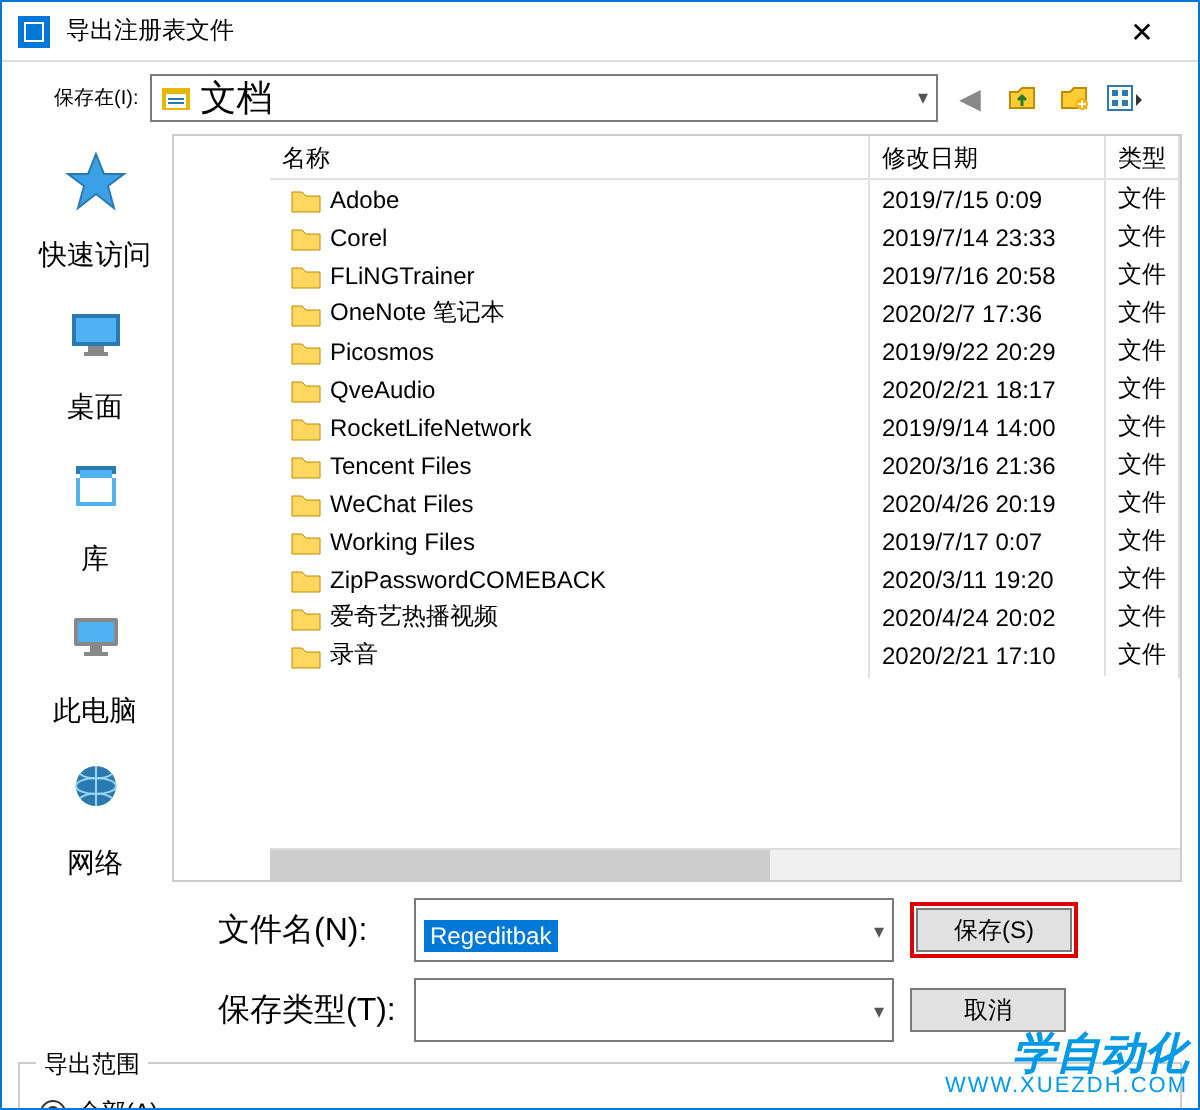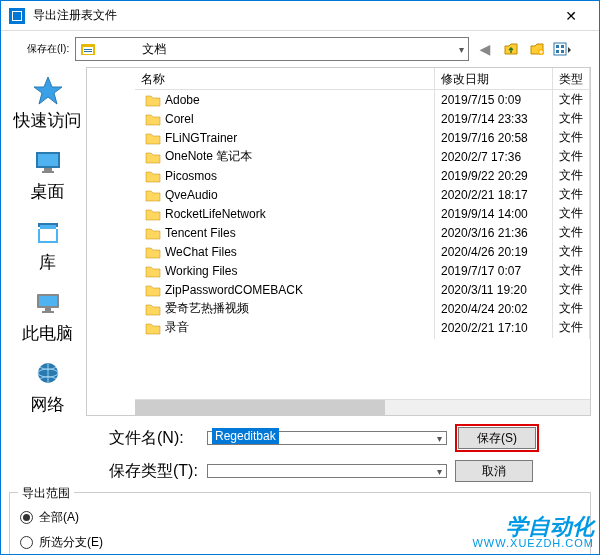--- a/index.html
+++ b/index.html
@@ -7,45 +7,45 @@
 .titlebar { height: 30px; display: flex; align-items: center; padding: 0 8px; border-bottom: 1px solid #ddd; }
 .titlebar-icon { width: 16px; height: 16px; background: #0078d7; margin-right: 8px; position: relative; }
 .titlebar-icon::before { content: ""; position: absolute; inset: 3px; border: 1px solid #fff; }
 .titlebar-title { flex: 1; font-size: 12px; }
 .titlebar-close { width: 40px; height: 30px; display: flex; align-items: center; justify-content: center; font-size: 14px; cursor: pointer; }
 .content { flex: 1; display: flex; flex-direction: column; padding: 6px 8px 0; }
 .lookin-row { display: flex; align-items: center; gap: 6px; margin-bottom: 6px; padding: 0 18px; }
 .lookin-label { font-size: 10px; }
 .lookin-combo { flex: 1; height: 24px; border: 1px solid #7a7a7a; display: flex; align-items: center; padding: 0 4px; background: #fff; }
 .lookin-combo .folder-icon { margin-right: 4px; }
-.lookin-combo-text { flex: 1; font-size: 12px; margin-left: 42px; }
+.lookin-combo-text { flex: 1; font-size: 18px; }
 .lookin-combo .chev { font-size: 10px; color: #555; }
 .tool-icons { display: flex; gap: 6px; align-items: center; }
 .tool-icon { width: 20px; height: 20px; display: flex; align-items: center; justify-content: center; font-size: 14px; cursor: pointer; }
 .body-row { flex: 1; display: flex; min-height: 0; }
 .places { width: 88px; display: flex; flex-direction: column; align-items: center; padding-top: 8px; gap: 14px; }
-.place { display: flex; flex-direction: column; align-items: center; gap: 2px; font-size: 17px; cursor: pointer; }
+.place { display: flex; flex-direction: column; align-items: center; gap: 12px; font-size: 14px; cursor: pointer; }
 .place svg { width: 32px; height: 32px; }
 .filelist { flex: 1; border: 1px solid #ccc; display: flex; flex-direction: column; min-height: 0; background: #fff; padding-left: 48px; }
 .fl-header { display: flex; height: 22px; border-bottom: 1px solid #e0e0e0; font-size: 12px; }
 .fl-col { padding: 3px 6px; border-right: 1px solid #e0e0e0; overflow: hidden; white-space: nowrap; }
 .c-name { flex: 0 0 300px; }
 .c-date { flex: 0 0 118px; }
 .c-type { flex: 1; }
 .fl-rows { flex: 1; overflow: hidden; min-height: 0; }
 .fl-row { display: flex; height: 19px; align-items: center; font-size: 12px; cursor: default; }
 .fl-row .c-name { display: flex; align-items: center; gap: 4px; padding-left: 10px; }
 .folder-icon { display: inline-flex; }
 .folder-icon svg { width: 16px; height: 14px; }
 .hscroll { height: 16px; background: #f0f0f0; border-top: 1px solid #ddd; position: relative; }
 .hscroll-thumb { position: absolute; left: 0; top: 0; bottom: 0; width: 55%; background: #cdcdcd; }
 .form-rows { padding: 8px 4px 10px 100px; display: flex; flex-direction: column; gap: 8px; }
 .form-row { display: flex; align-items: center; gap: 8px; }
 .form-label { width: 90px; font-size: 16px; }
-.form-combo { width: 240px; height: 14px; border: 1px solid #7a7a7a; display: flex; align-items: flex-end; padding: 0 4px; font-size: 12px; background: #fff; }
+.form-combo { width: 240px; height: 32px; border: 1px solid #7a7a7a; display: flex; align-items: flex-start; padding: 10px 4px; font-size: 12px; background: #fff; }
 .form-combo .chev { font-size: 10px; color: #555; margin-left: auto; }
 .fn-text { background: #0078d7; color: #fff; padding: 1px 3px; font-size: 12px; }
 .btn { width: 78px; height: 22px; border: 1px solid #7a7a7a; background: #e1e1e1; font-size: 12px; display: flex; align-items: center; justify-content: center; cursor: pointer; }
 .save-wrap { border: 2px solid #d00; padding: 1px; }
 .export-box { margin: 0 8px 8px; border: 1px solid #ccc; padding: 16px 10px 10px; position: relative; }
 .export-title { position: absolute; top: -8px; left: 8px; background: #fff; padding: 0 4px; font-size: 12px; }
 .radio-row { display: flex; align-items: center; gap: 6px; margin-bottom: 8px; font-size: 12px; }
 .radio { width: 13px; height: 13px; border: 1px solid #333; border-radius: 50%; display: inline-flex; align-items: center; justify-content: center; }
 .radio.checked::after { content: ""; width: 7px; height: 7px; background: #333; border-radius: 50%; }
 .branch-input { flex: 1; max-width: 460px; height: 20px; border: 1px solid #aaa; margin-left: 18px; background: #fff; }

